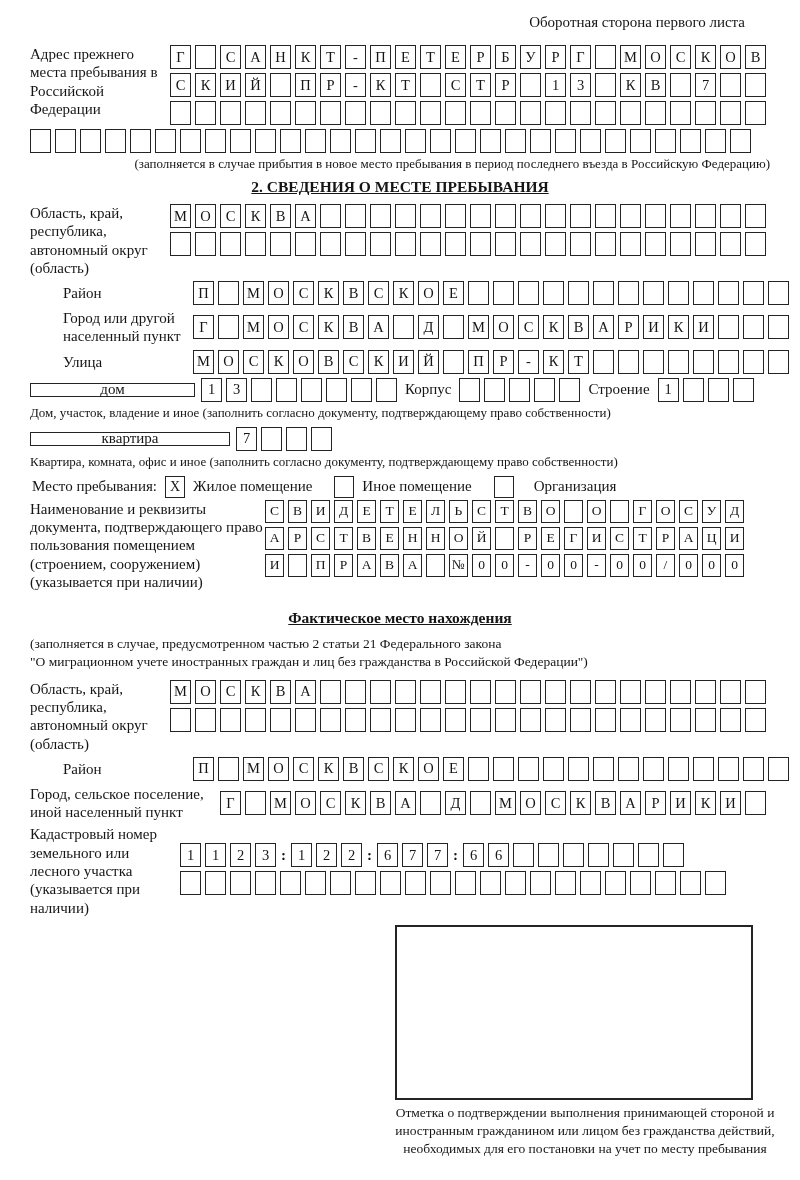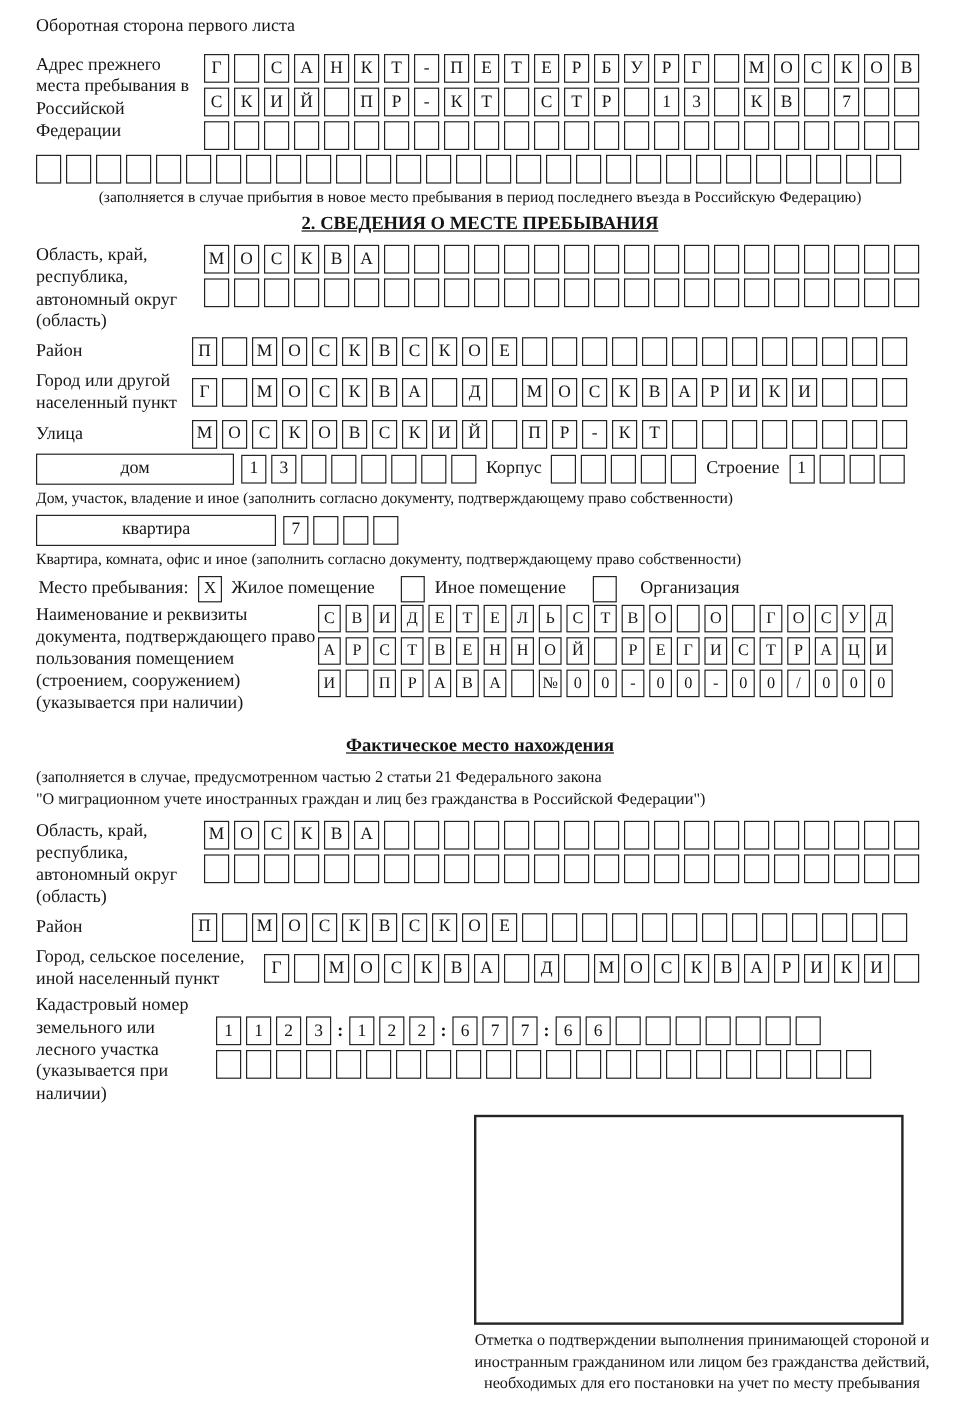--- a/index.html
+++ b/index.html
@@ -1,36 +1,36 @@
 <!DOCTYPE html>
 <html><head>
 <meta charset="utf-8">
 <style>
   html,body{margin:0;padding:0;background:#fff;}
   body{width:800px;height:1180px;overflow:hidden;font-family:"Liberation Serif","DejaVu Serif",serif;color:#151515;}
   .page{padding:14px 30px 0 30px;position:relative;}
-  .header-note{padding-right:25px;font-size:15px;margin-bottom:14px;}
+  .header-note{text-align:right;padding-right:25px;font-size:15px;margin-bottom:14px;}
   .field{display:flex;align-items:flex-start;margin-bottom:4px;}
   .field.center{align-items:center;}
   .flabel{font-size:15px;line-height:1.22;flex:0 0 auto;}
   .w140{width:140px;}
-  .w130{width:130px;}
+  .w130{width:130px;margin-left:33px;}
   .w190{width:190px;font-size:15px;}
   .w150{width:150px;}
   .w235{width:235px;}
   .rows{display:flex;flex-direction:column;gap:4px;}
   .cells{display:flex;gap:4px;}
   .cell{display:inline-flex;width:21px;height:24px;border:1.7px solid #242424;box-sizing:border-box;align-items:center;justify-content:center;font-size:14.5px;background:#fff;flex:0 0 auto;}
   .cells-sm .cell{width:19px;height:23px;font-size:13.5px;}
   .colon-sep{display:inline-flex;width:7px;align-items:center;justify-content:center;font-size:15px;font-weight:bold;}
   .fullrow{margin-top:4px;}
   .caption{font-size:13px;margin:3px 0 6px 0;}
-  .caption.centered{text-align:center;font-family:Liberation Serif, serif;}
+  .caption.centered{text-align:right;font-family:Liberation Serif, serif;}
   .sec-title{text-align:center;font-weight:bold;font-size:15.5px;margin:6px 0 8px 0;text-decoration:underline;}
-  .labelbox{border:1.7px solid #242424;box-sizing:border-box;height:26px;display:inline-flex;align-items:center;justify-content:center;font-size:15px;flex:0 0 auto;}
+  .labelbox{border:1.7px solid #242424;box-sizing:border-box;height:14px;display:inline-flex;align-items:center;justify-content:center;font-size:15px;flex:0 0 auto;}
   .inline-row{display:flex;align-items:center;gap:6px;margin-bottom:2px;}
   .inline-label{font-size:15px;padding:0 2px;}
   .checkbox{display:inline-flex;width:20px;height:22px;border:1.7px solid #242424;box-sizing:border-box;align-items:center;justify-content:center;font-size:14px;flex:0 0 auto;}
   .hint{font-size:13.5px;margin:1px 0 8px 185px;width:260px;text-align:center;}
   .fact-sub{font-size:13.5px;line-height:1.35;}
   .stamp-box{margin:8px 0 0 365px;width:358px;height:175px;border:2px solid #242424;box-sizing:border-box;}
   .stamp-caption{margin:4px 0 0 352px;width:406px;text-align:center;font-size:13.5px;line-height:1.35;}
 </style>
 </head>
 <body>

